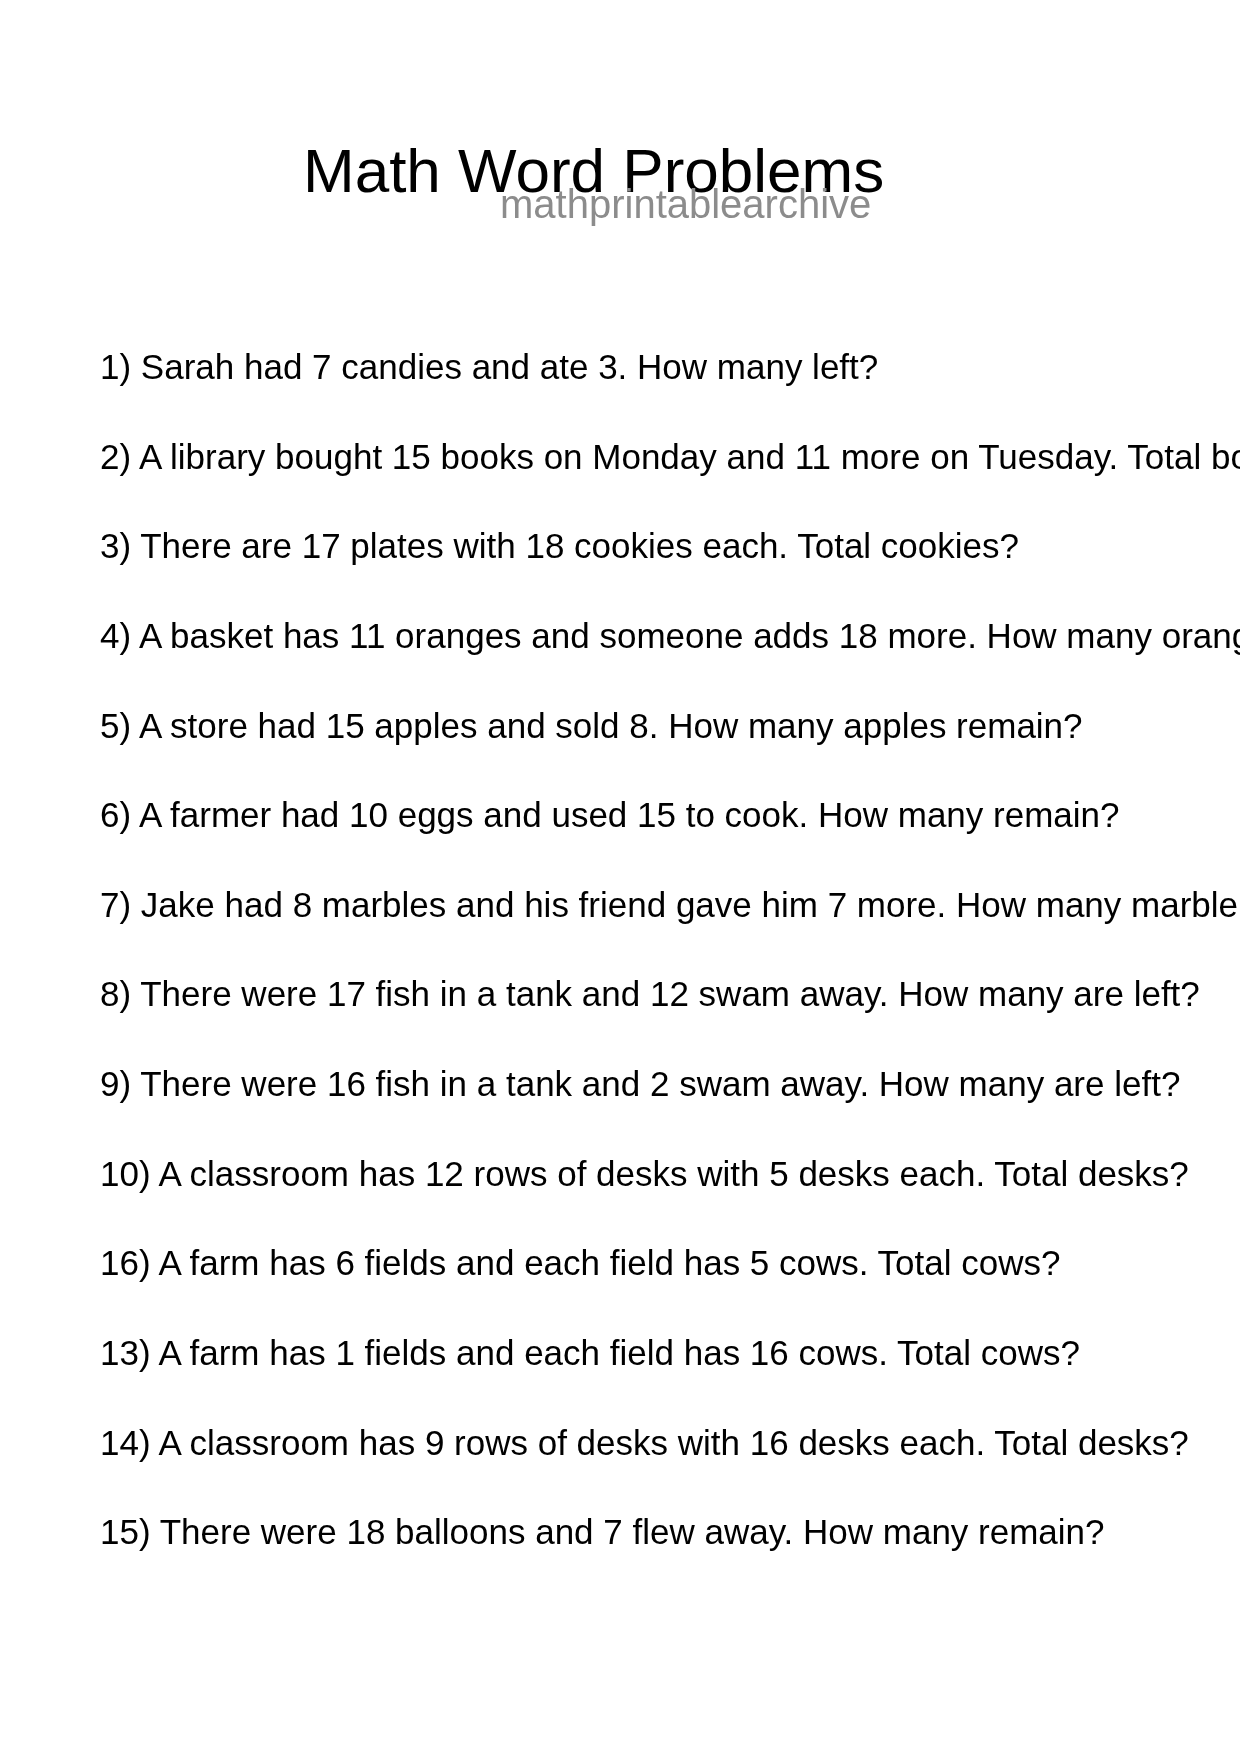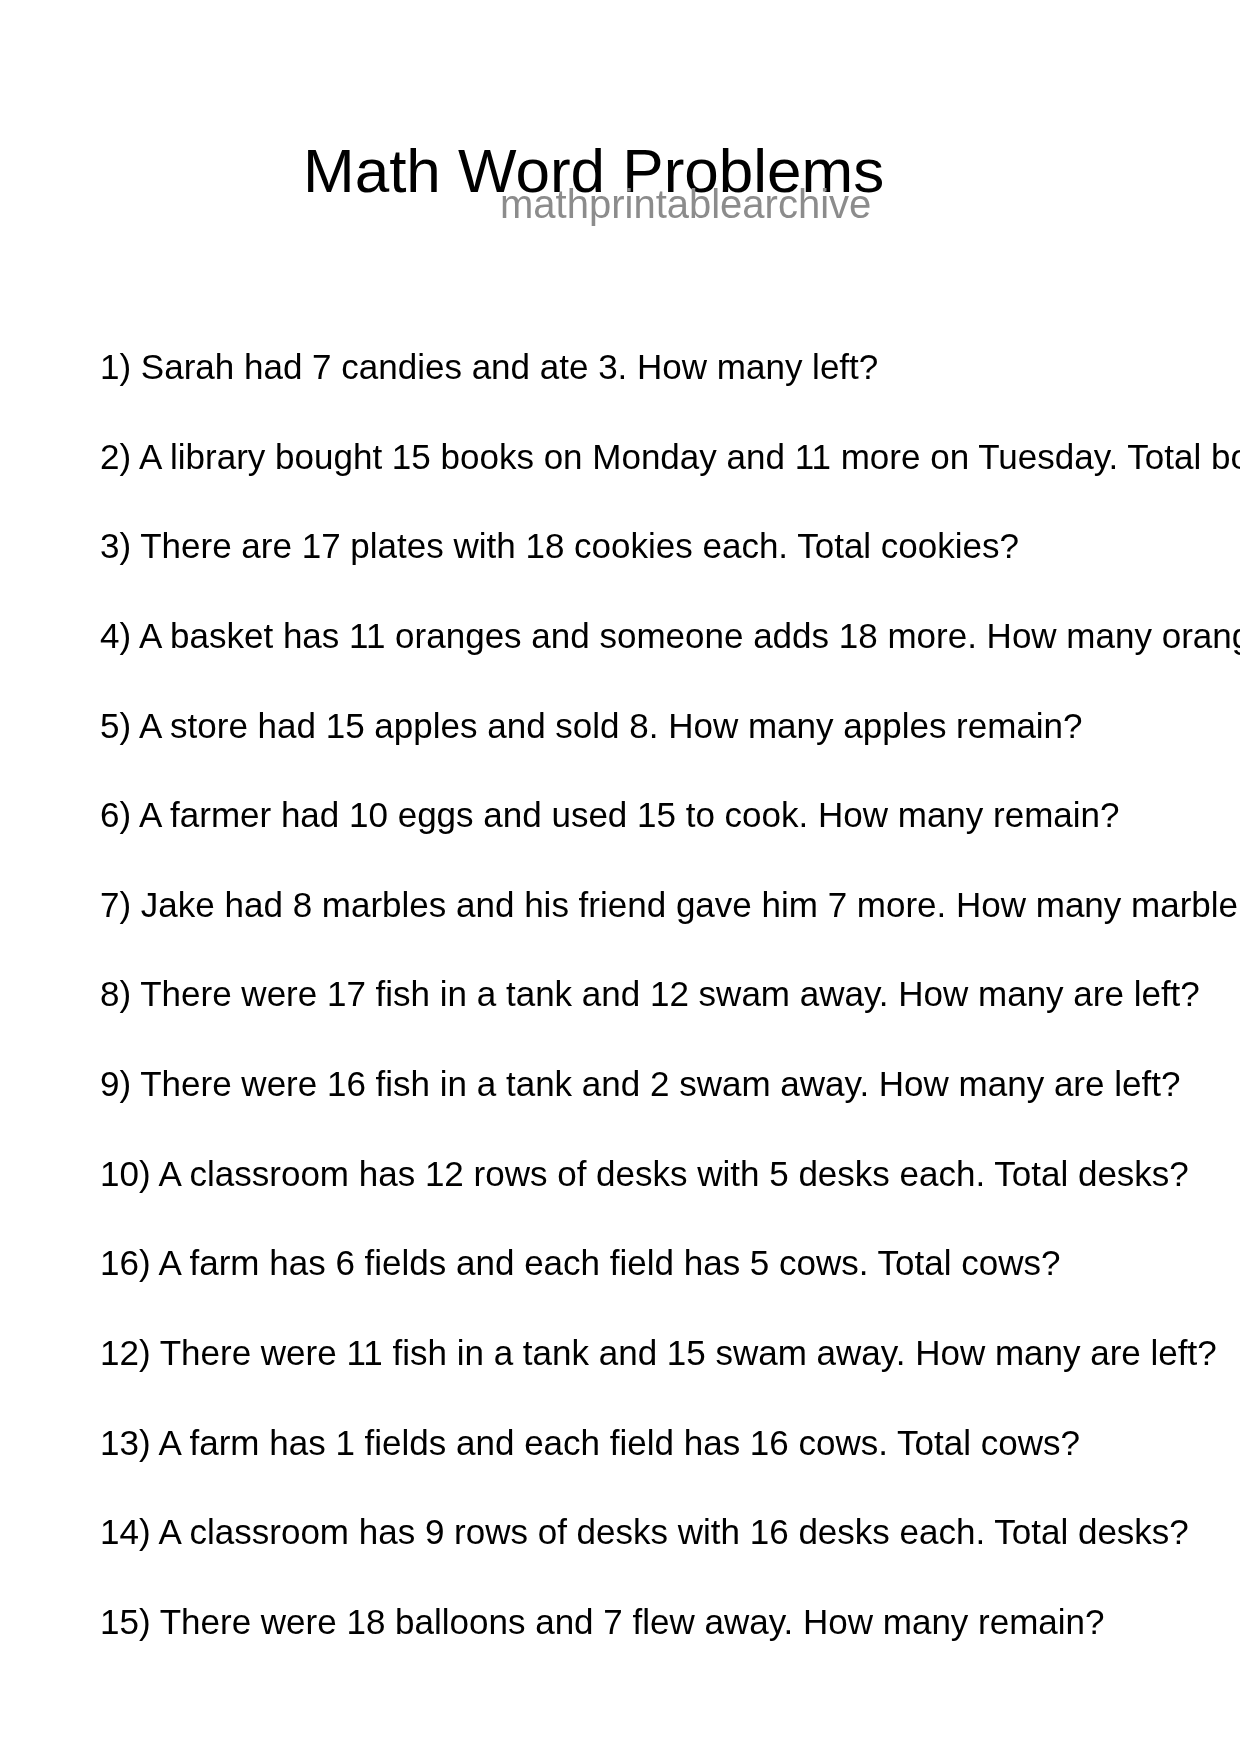--- a/index.html
+++ b/index.html
@@ -62,19 +62,18 @@
     <div class="row"><span class="num">2)</span> <span>A library bought 15 books on Monday and 11 more on Tuesday. Total bo</span></div>
     <div class="row"><span class="num">3)</span> <span>There are 17 plates with 18 cookies each. Total cookies?</span></div>
     <div class="row"><span class="num">4)</span> <span>A basket has 11 oranges and someone adds 18 more. How many orang</span></div>
     <div class="row"><span class="num">5)</span> <span>A store had 15 apples and sold 8. How many apples remain?</span></div>
     <div class="row"><span class="num">6)</span> <span>A farmer had 10 eggs and used 15 to cook. How many remain?</span></div>
     <div class="row"><span class="num">7)</span> <span>Jake had 8 marbles and his friend gave him 7 more. How many marble</span></div>
     <div class="row"><span class="num">8)</span> <span>There were 17 fish in a tank and 12 swam away. How many are left?</span></div>
     <div class="row"><span class="num">9)</span> <span>There were 16 fish in a tank and 2 swam away. How many are left?</span></div>
     <div class="row"><span class="num">10)</span> <span>A classroom has 12 rows of desks with 5 desks each. Total desks?</span></div>
     <div class="row"><span class="num">16)</span> <span>A farm has 6 fields and each field has 5 cows. Total cows?</span></div>
-    <div class="row"><span class="num">12)</span> <span>There were 11 fish in a tank and 15 swam away. How many are left?</span></div>
     <div class="row"><span class="num">13)</span> <span>A farm has 1 fields and each field has 16 cows. Total cows?</span></div>
     <div class="row"><span class="num">14)</span> <span>A classroom has 9 rows of desks with 16 desks each. Total desks?</span></div>
     <div class="row"><span class="num">15)</span> <span>There were 18 balloons and 7 flew away. How many remain?</span></div>
   </div>
 
 </div>
 
 </body></html>

